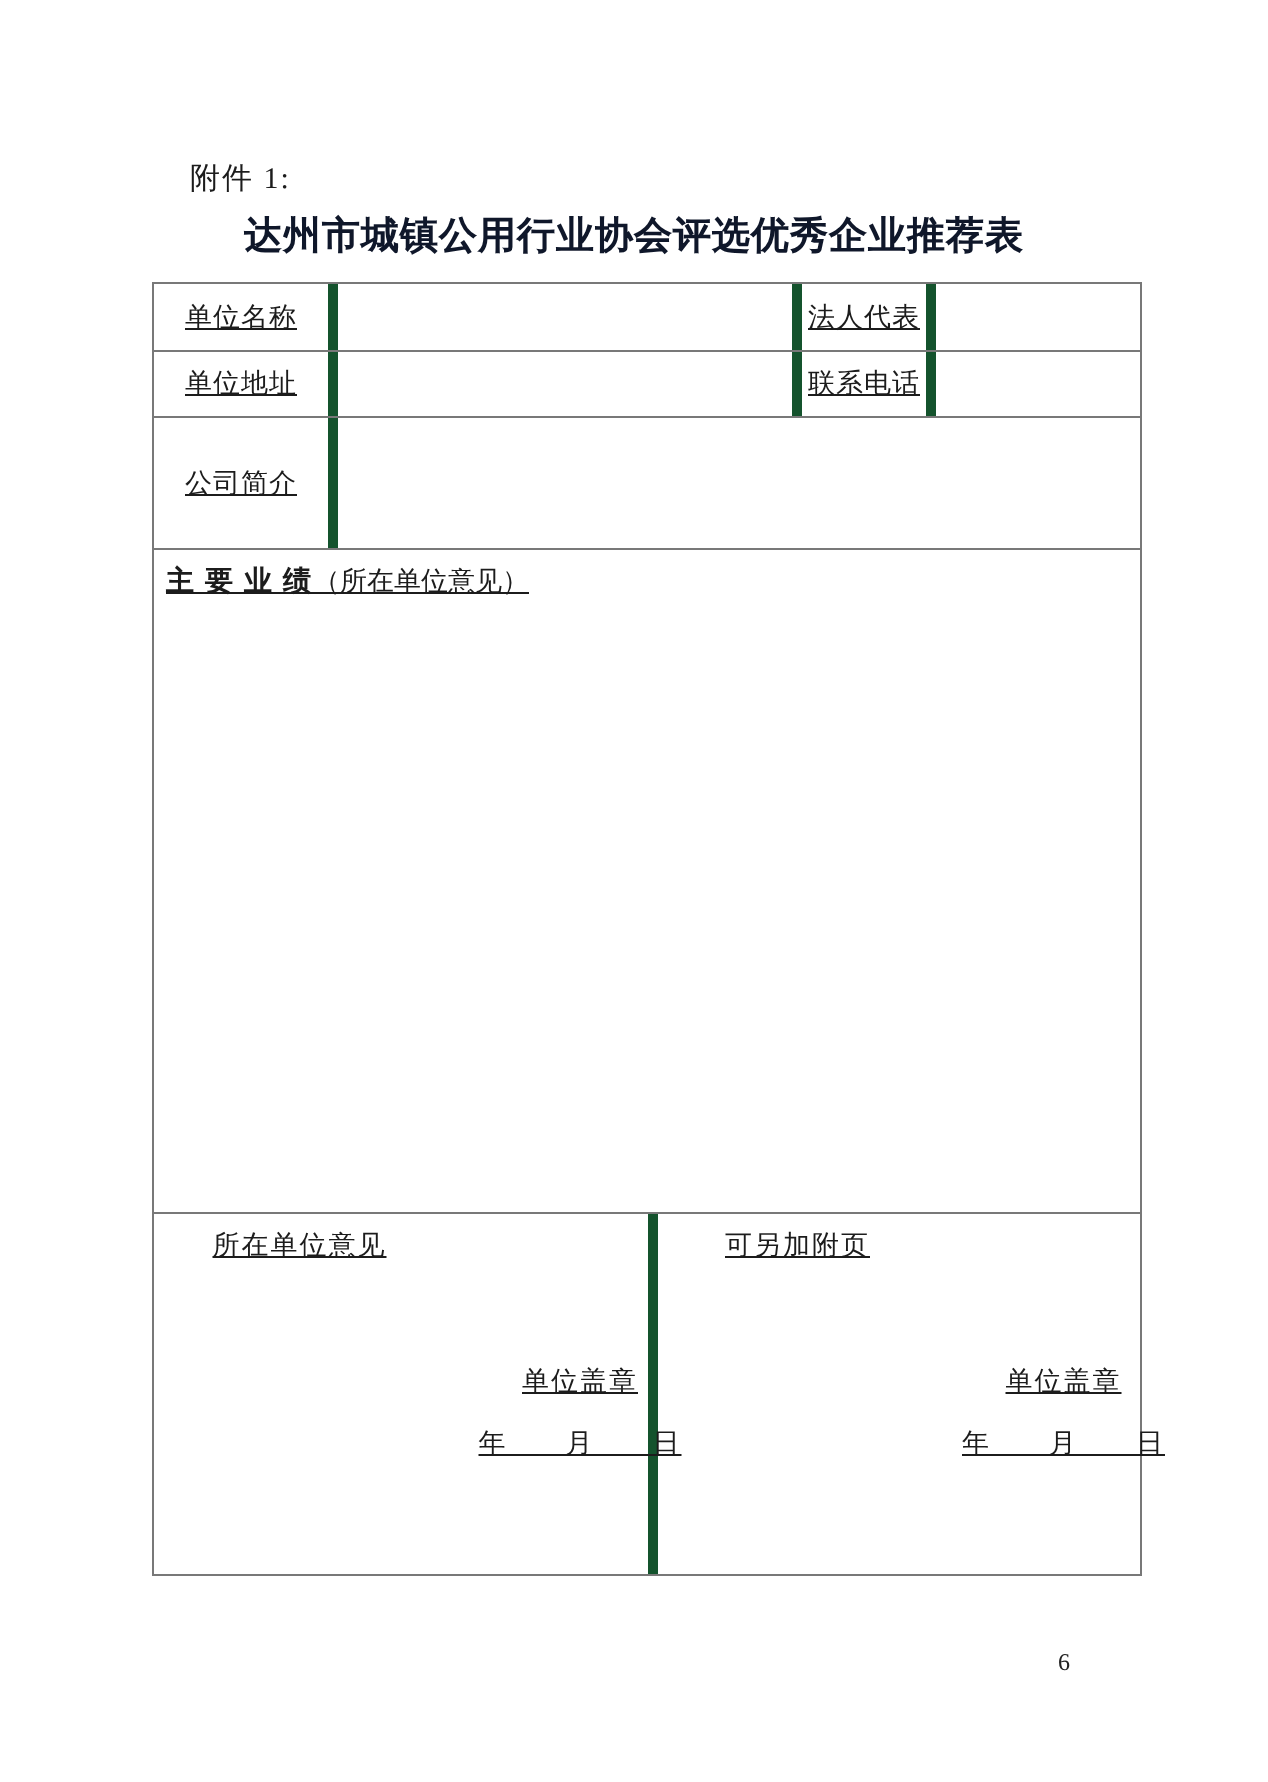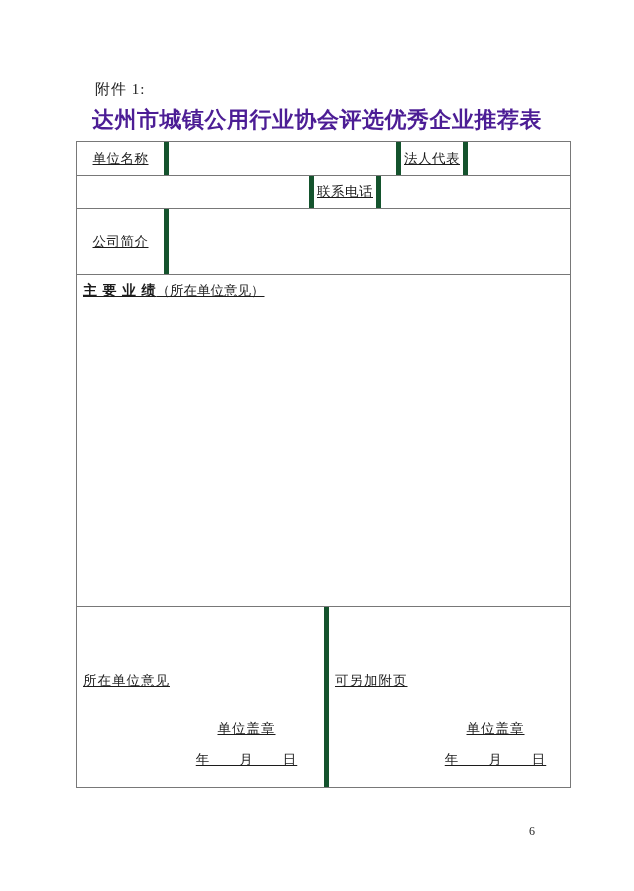--- a/index.html
+++ b/index.html
@@ -20,23 +20,23 @@
     letter-spacing: 1px;
   }
   .title {
     position: absolute;
     left: 0;
     top: 105px;
     width: 634px;
     text-align: center;
     font-family: "Liberation Sans", "DejaVu Sans", sans-serif;
     font-weight: bold;
-    font-size: 22px;
+    font-size: 19px;
     letter-spacing: 0.5px;
-    color: #4c1d95;
+    color: #0f172a;
   }
   .form-table {
     position: absolute;
     left: 76px;
     top: 141px;
     width: 495px;
     height: 647px;
     border: 1px solid #787878;
     box-sizing: border-box;
     display: flex;
@@ -71,22 +71,22 @@
     font-size: 13.5px;
   }
   .achievements-label {
     font-weight: bold;
     font-size: 14px;
     letter-spacing: 1px;
   }
   .achievements-note { font-size: 13.5px; }
   .opinion-cell {
     display: flex;
-    flex-direction: column;
-    justify-content: flex-end;
+    flex-direction: row;
+    justify-content: center;
     padding: 7px 6px 12px 6px;
     font-size: 13.5px;
   }
   .opinion-label { letter-spacing: 1px; }
   .sign-block {
     align-self: center;
     text-align: center;
     transform: translateX(46px);
     line-height: 2.25;
     letter-spacing: 1px;
@@ -112,20 +112,21 @@
   <div class="form-table">
 
     <div class="trow r1">
       <div class="cell label-cell w-label1">单位名称</div>
       <div class="cell w-input1"></div>
       <div class="cell label-cell w-label2">法人代表</div>
       <div class="cell w-input2"></div>
     </div>
 
     <div class="trow r2">
+      <div class="cell label-cell w-label1">单位地址</div>
       <div class="cell w-input1"></div>
       <div class="cell label-cell w-label2">联系电话</div>
       <div class="cell w-input2"></div>
     </div>
 
     <div class="trow r3">
       <div class="cell label-cell w-label1">公司简介</div>
       <div class="cell w-rest"></div>
     </div>
 

